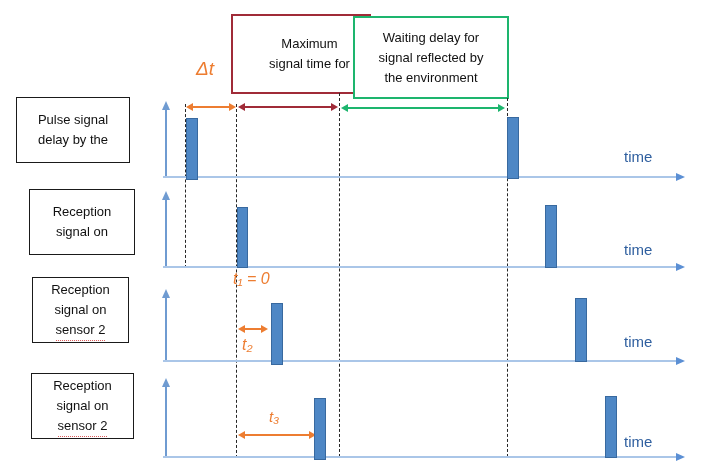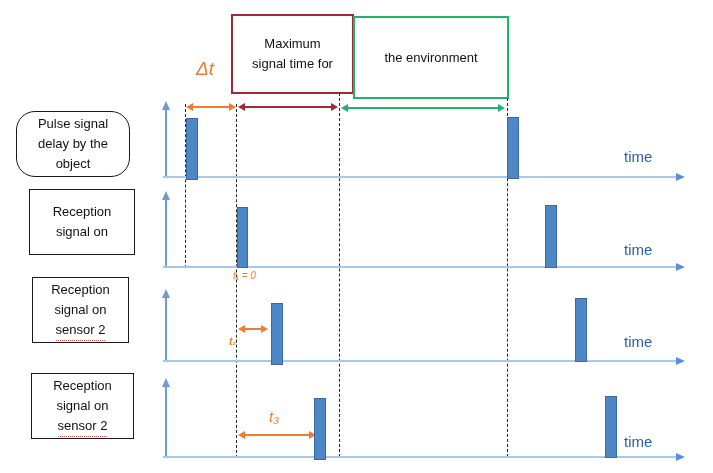--- a/index.html
+++ b/index.html
@@ -15,21 +15,21 @@
   }
   .label-box{
     position:absolute; border:1.5px solid var(--box-border); background:#fff;
     text-align:center; font-size:13px; line-height:20px; color:#111;
     display:flex; flex-direction:column; justify-content:center;
   }
   .anno-box{
     position:absolute; background:#fff; text-align:center; font-size:13px;
     line-height:20px; color:#111; display:flex; flex-direction:column; justify-content:center;
   }
-  .anno-box.red{border:2px solid var(--red);}
+  .anno-box.red{border:2px solid var(--red);padding-left:17px;}
   .anno-box.green{border:2px solid var(--green);}
   .squiggle{border-bottom:1.5px dotted #dd5c5c; align-self:center;}
   .dashline{position:absolute; width:0; border-left:1.5px dashed var(--dash);}
   .vaxis{position:absolute; width:2px; background:var(--axis-v);}
   .vaxis::before{content:""; position:absolute; top:-8px; left:-3.5px; width:0; height:0;
     border-left:4.5px solid transparent; border-right:4.5px solid transparent;
     border-bottom:9px solid var(--axis-v);}
   .haxis{position:absolute; height:2px; background:var(--axis-h);}
   .haxis::after{content:""; position:absolute; right:-9px; top:-3.5px; width:0; height:0;
     border-top:4.5px solid transparent; border-bottom:4.5px solid transparent;
@@ -39,40 +39,41 @@
   .darrow{position:absolute; height:2px;}
   .darrow::before{content:""; position:absolute; left:-7px; top:-3px; width:0; height:0;
     border-top:4px solid transparent; border-bottom:4px solid transparent;
     border-right:7px solid currentColor;}
   .darrow::after{content:""; position:absolute; right:-7px; top:-3px; width:0; height:0;
     border-top:4px solid transparent; border-bottom:4px solid transparent;
     border-left:7px solid currentColor;}
   .darrow.orange{background:var(--orange); color:var(--orange);}
   .darrow.red{background:var(--red); color:var(--red);}
   .darrow.green{background:var(--green); color:var(--green);}
-  .mlabel{position:absolute; color:var(--orange); font-style:italic; font-size:10px;}
+  .mlabel{position:absolute; color:var(--orange); font-style:italic; font-size:16px;}
   .time-label{position:absolute; left:624px; color:var(--time-text); font-size:15px;}
 </style>
 </head>
 <body>
 
 <div id="canvas">
 
   <div class="anno-box red" style="left:231px; top:14px; width:119px; height:76px;">
     <span>Maximum</span>
     <span>signal time for</span>
   </div>
   <div class="anno-box green" style="left:353px; top:16px; width:152px; height:79px;">
+    <span>Waiting delay for</span>
+    <span>signal reflected by</span>
     <span>the environment</span>
   </div>
 
-  <div class="label-box" style="left:16px; top:111px; width:112px; height:64px;border-radius:19px;">
+  <div class="label-box" style="left:16px; top:97px; width:112px; height:64px;">
     <span>Pulse signal</span>
     <span>delay by the</span>
-    <span>object</span>
   </div>
   <div class="label-box" style="left:29px; top:189px; width:104px; height:64px;">
     <span>Reception</span>
     <span>signal on</span>
   </div>
   <div class="label-box" style="left:32px; top:277px; width:95px; height:64px;">
     <span>Reception</span>
     <span>signal on</span>
     <span class="squiggle">sensor 2</span>
   </div>
@@ -88,21 +89,21 @@
   <div class="dashline" style="left:507px; top:98px; height:359px;"></div>
 
   <div class="darrow orange" style="left:193px; top:106px; width:36px;"></div>
   <div class="darrow red" style="left:245px; top:106px; width:86px;"></div>
   <div class="darrow green" style="left:348px; top:107px; width:150px;"></div>
   <div class="darrow orange" style="left:245px; top:328px; width:16px;"></div>
   <div class="darrow orange" style="left:245px; top:434px; width:64px;"></div>
 
   <div class="mlabel" style="left:196px; top:58px; font-size:19px;">Δt</div>
   <div class="mlabel" style="left:233px; top:270px;">t₁ = 0</div>
-  <div class="mlabel" style="left:229px; top:336px;font-weight:bold;">t₂</div>
+  <div class="mlabel" style="left:242px; top:336px;">t₂</div>
   <div class="mlabel" style="left:269px; top:408px; font-size:15px;">t₃</div>
 
   <div class="vaxis" style="left:165px; top:109px; height:69px;"></div>
   <div class="haxis" style="left:163px; top:176px; width:513px;"></div>
   <div class="pulse" style="left:186px; top:118px; width:12px; height:62px;"></div>
   <div class="pulse" style="left:507px; top:117px; width:12px; height:62px;"></div>
   <div class="time-label" style="top:148px;">time</div>
 
   <div class="vaxis" style="left:165px; top:199px; height:69px;"></div>
   <div class="haxis" style="left:163px; top:266px; width:513px;"></div>

